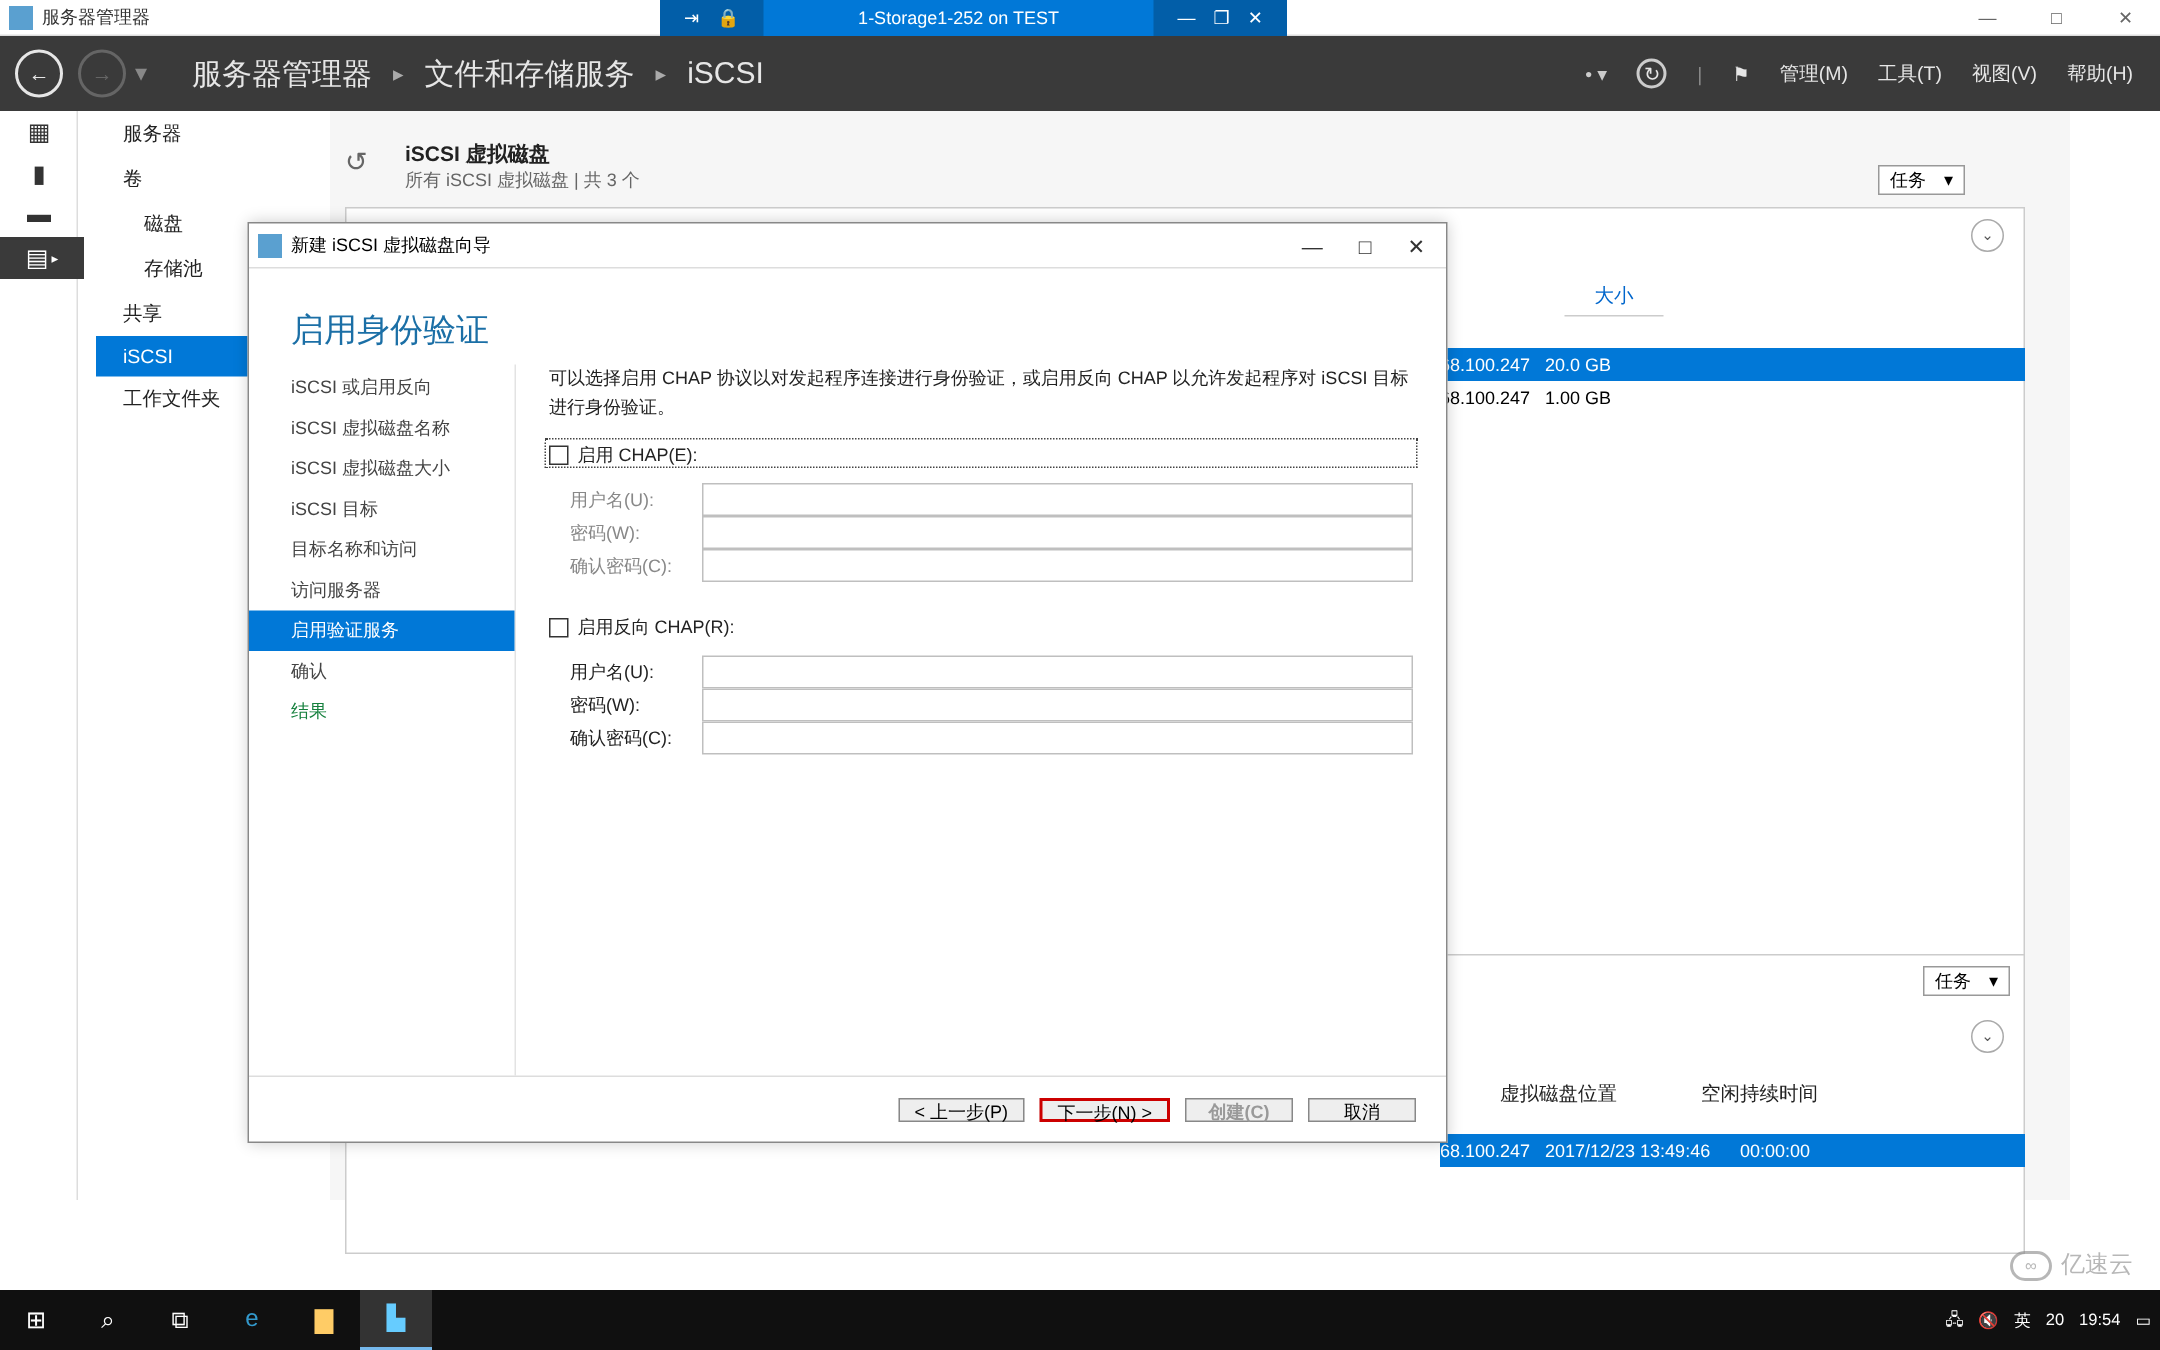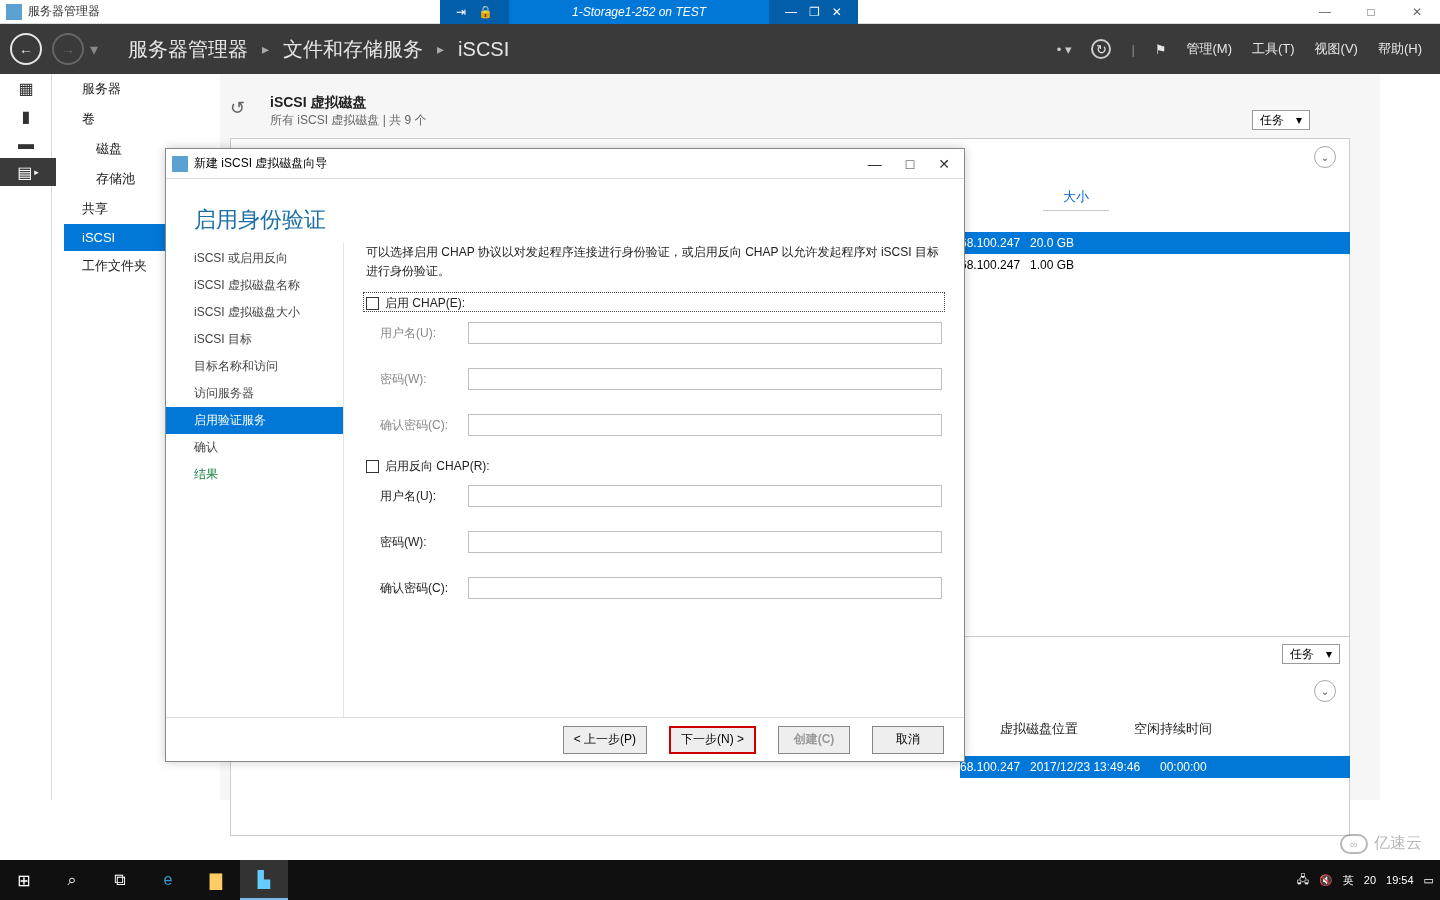--- a/index.html
+++ b/index.html
@@ -45,26 +45,26 @@
 .wiz-head { padding:26px 0 12px 28px; font-size:22px; color:#1b6fa6; }
 .wiz-body { position:absolute; left:0; top:94px; right:0; bottom:44px; display:flex; }
 .wiz-steps { width:178px; border-right:1px solid #e3e3e3; padding-top:2px; }
 .wiz-steps div { padding:5px 0 5px 28px; font-size:12px; color:#444; }
 .wiz-steps .act { background:#0178d7; color:#fff; }
 .wiz-steps .dis { color:#15803d; }
 .wiz-content { flex:1; padding:0 22px; font-size:12px; color:#222; }
 .wiz-content p { margin-bottom:14px; line-height:1.6; }
 .chk-row { display:flex; align-items:center; margin:4px 0 10px 0; }
 .chk { width:13px; height:13px; border:1px solid #333; margin-right:6px; }
-.chap-grid { display:grid; grid-template-columns:78px 1fr; gap:24px 10px; margin:0 0 22px 14px; align-items:center; }
+.chap-grid { display:grid; grid-template-columns:78px 1fr; gap:0 10px; margin:0 0 22px 14px; align-items:center; }
 .chap-grid label { text-align:left; color:#888; }
 .chap-grid input { height:22px; border:1px solid #bfbfbf; background:#fff; width:100%; padding:0 4px; }
 .chap2 label { color:#222; }
 .wiz-btns { position:absolute; left:0; right:0; bottom:0; height:44px; border-top:1px solid #ddd; display:flex; align-items:center; justify-content:flex-end; gap:10px; padding-right:20px; }
-.wbtn { min-width:72px; height:28px; border:1px solid #888; background:#eee; font-size:12px; padding:0 10px;margin-left:12px; }
+.wbtn { min-width:72px; height:16px; border:1px solid #888; background:#eee; font-size:12px; padding:0 10px; }
 .wbtn.primary { border:2px solid #c00; }
 .wbtn:disabled { color:#999;font-weight:bold; }
 .taskbar { position:absolute; left:0; bottom:0; width:1440px; height:40px; background:#101010; display:flex; align-items:center; }
 .tb-ico { width:48px; height:40px; display:flex; align-items:center; justify-content:center; color:#fff; font-size:16px; }
 .tb-ico.active { background:#333; border-bottom:2px solid #76b9ed; }
 .tb-right { margin-left:auto; display:flex; align-items:center; color:#fff; font-size:11px; padding-right:6px; gap:10px; }
 .watermark { position:absolute; right:18px; bottom:46px; color:#888; font-size:16px; display:flex; align-items:center; gap:6px; opacity:.6;}
 .watermark .logo { width:28px; height:20px; border:2px solid #888; border-radius:10px; display:flex; align-items:center; justify-content:center; font-size:11px;}
 .dashed { position:absolute; border:1px dotted #444; pointer-events:none; }
 </style>
@@ -79,21 +79,21 @@
     <span>□</span>
     <span>✕</span>
   </div>
 </div>
 
 <div class="vm-bar">
   <div class="seg dark">
       <span class="vico">⇥</span>
       <span class="vico">🔒</span>
     </div>
-  <div class="seg" style="width:260px;justify-content:center;font-style:italic;">1-Storage1-252 on TEST</div>
+  <div class="seg" style="width:260px;justify-content:center;">1-Storage1-252 on TEST</div>
   <div class="seg dark">
       <span class="vico">—</span>
       <span class="vico">❐</span>
       <span class="vico">✕</span>
     </div>
 </div>
 
 <div class="sm-header">
   <div class="sm-nav-btn">←</div>
   <div class="sm-nav-btn dis">→</div>
@@ -132,21 +132,21 @@
   <div>共享</div>
   <div class="sel">iSCSI</div>
   <div>工作文件夹</div>
 </div>
 
 <div class="sm-main">
   <div class="panel-head">
     <div class="ref">↺</div>
     <div>
       <div class="titl">iSCSI 虚拟磁盘</div>
-      <div class="sub">所有 iSCSI 虚拟磁盘 | 共 9 个</div>
+      <div class="sub">所有 iSCSI 虚拟磁盘 | 共 3 个</div>
     </div>
     <div class="tasks-btn" style="top:24px;">
         <span>任务</span> 
         <span>▾</span>
       </div>
   </div>
   <div class="grid-box"></div>
   <div class="dd-circ" style="top:72px;">⌄</div>
   <div class="grid-hdr">大小</div>
   <div class="grid-row sel" style="top:158px;">

